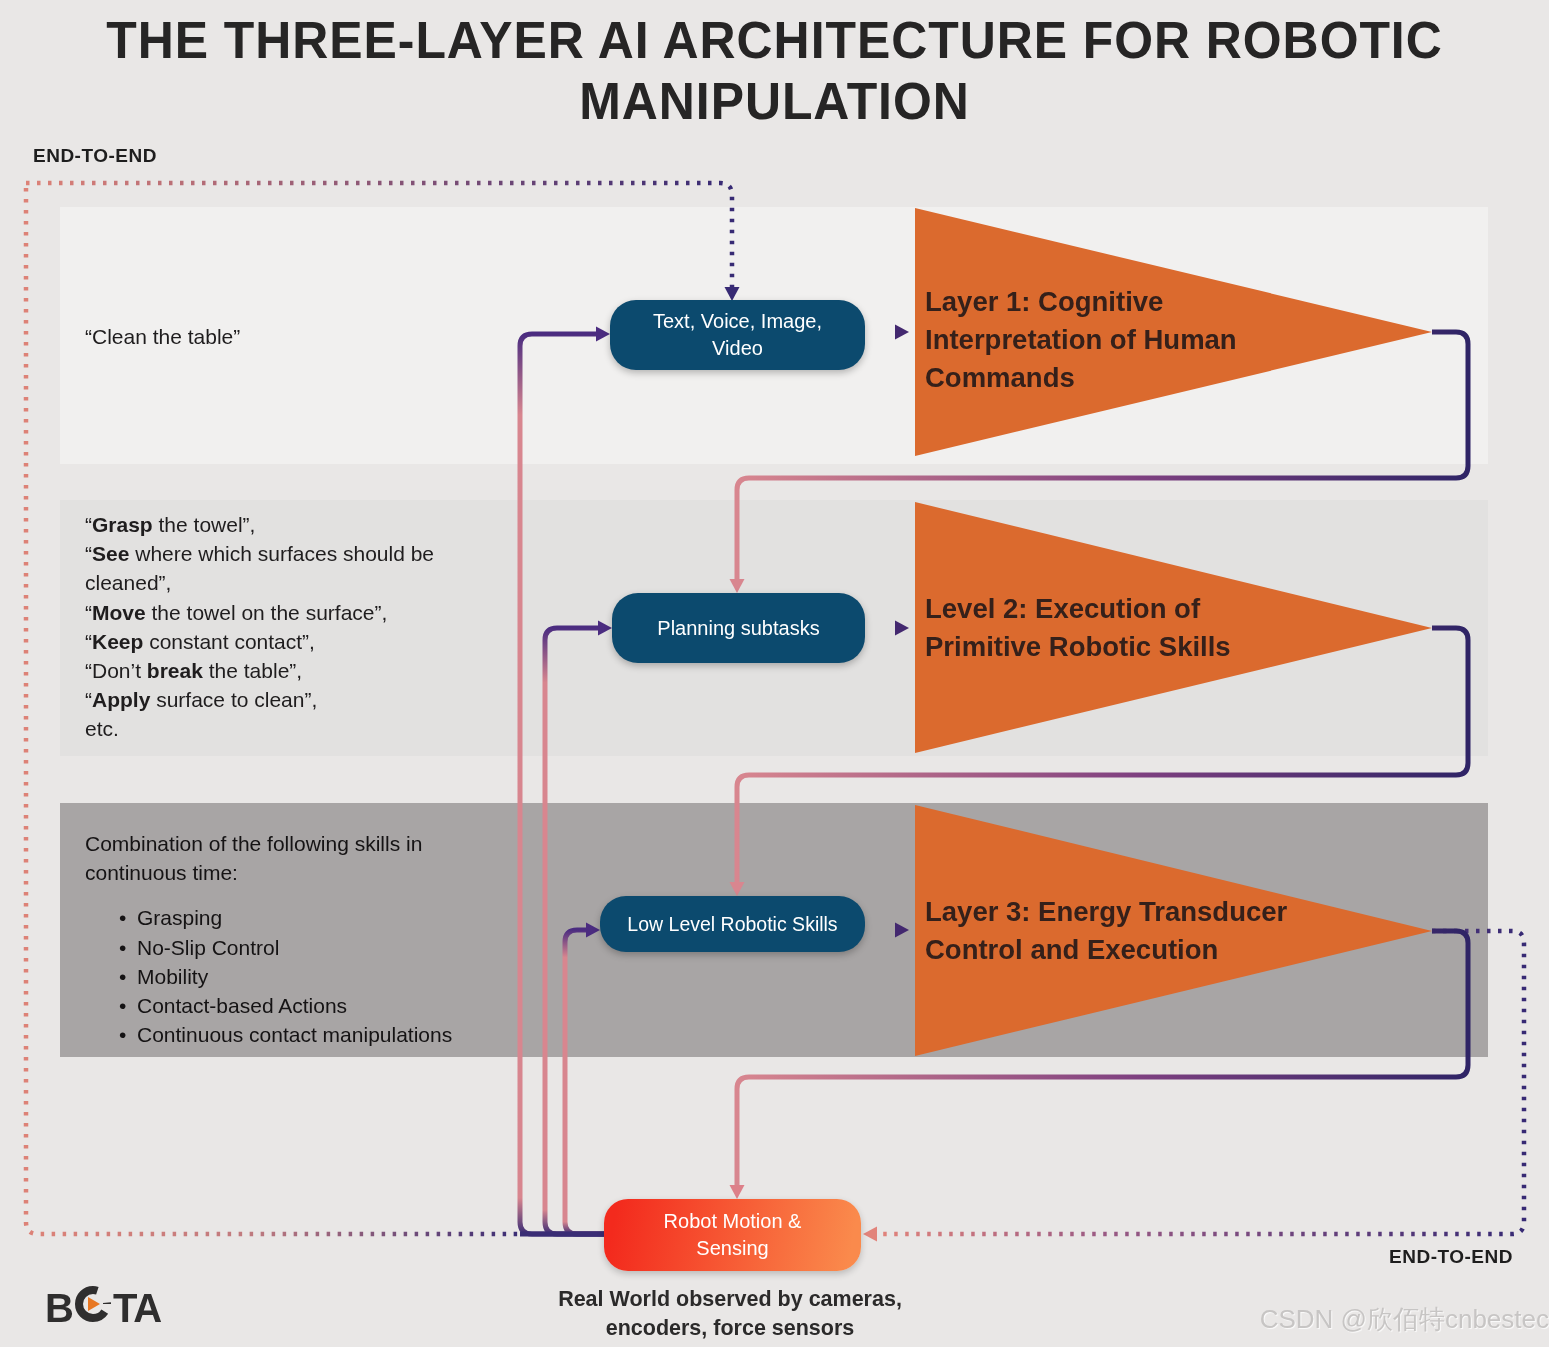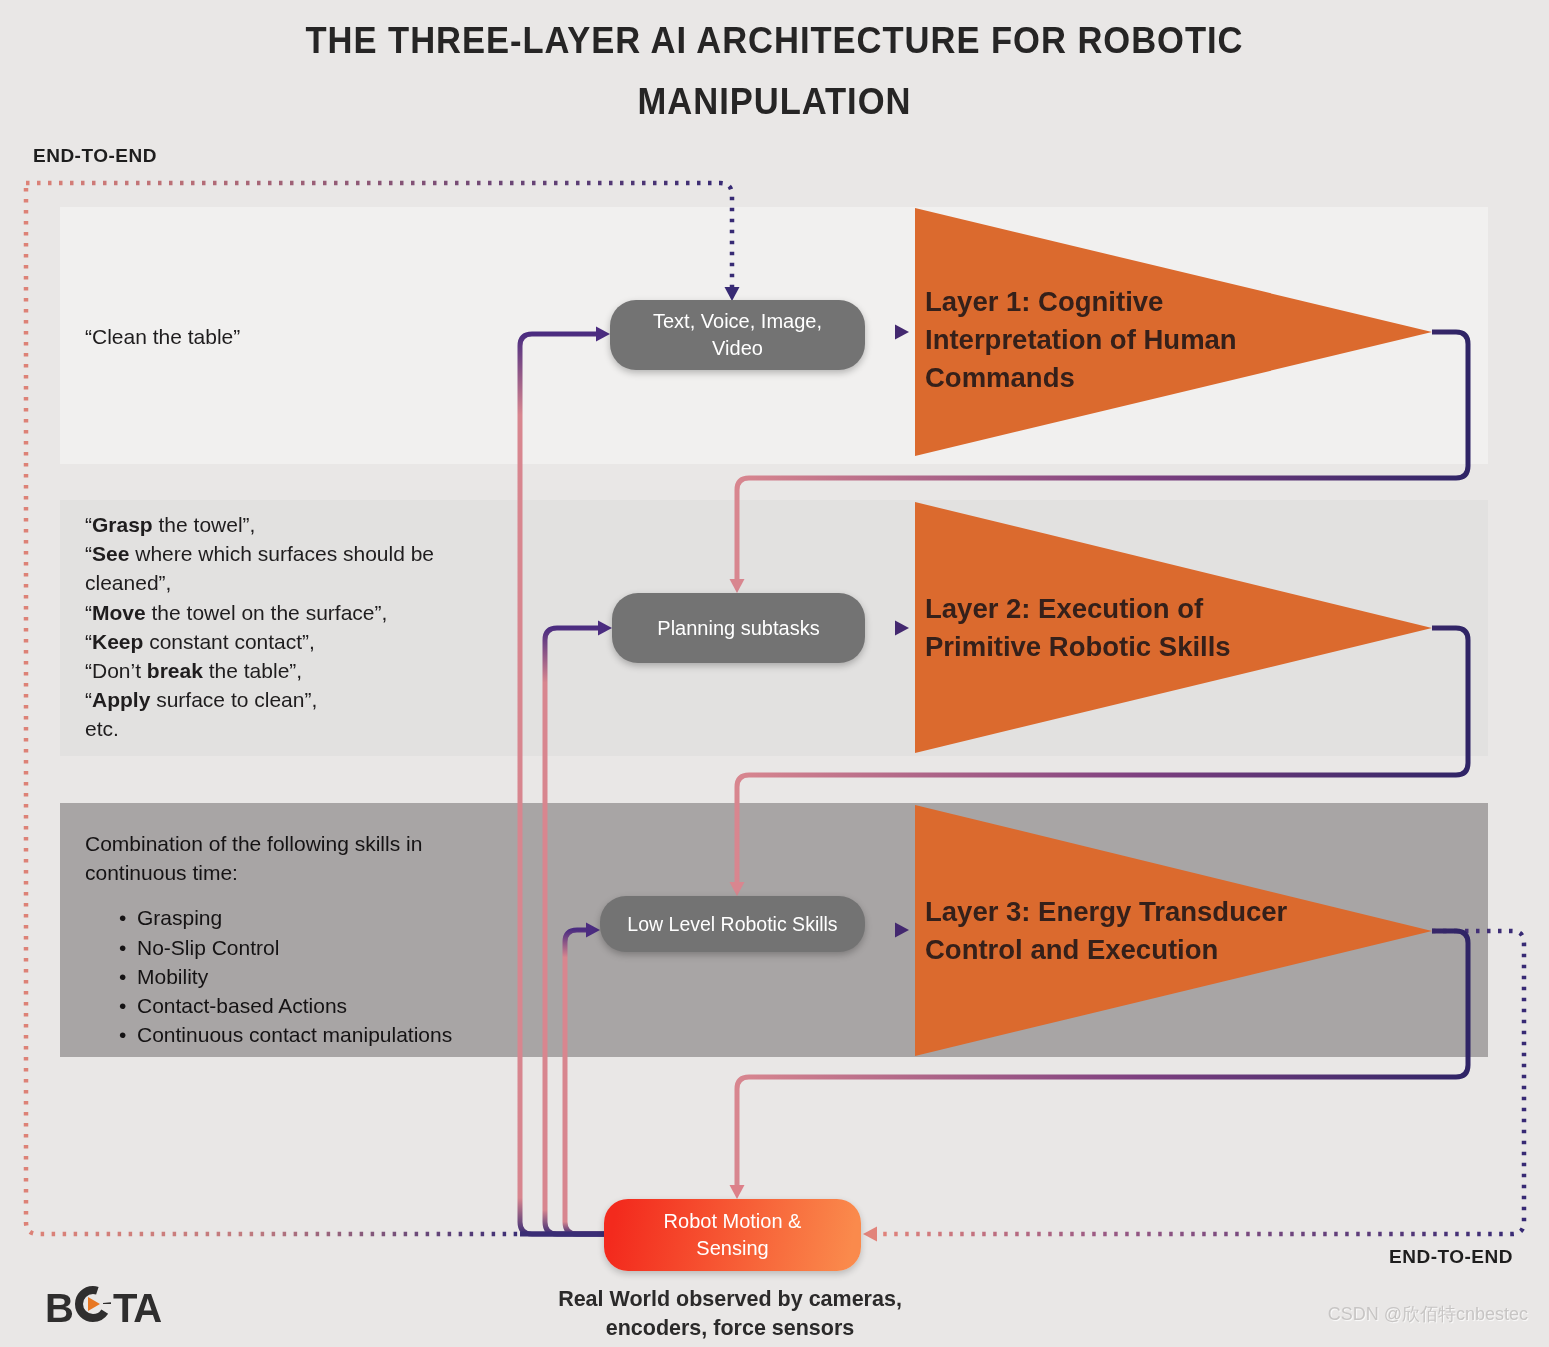--- a/index.html
+++ b/index.html
@@ -4,26 +4,26 @@
 <style>
   html,body{margin:0;padding:0;}
   body{font-family:"Liberation Sans","DejaVu Sans",sans-serif;background:#e9e7e6;}
   .stage{position:relative;width:1549px;height:1347px;background:#e9e7e6;overflow:hidden;}
   .band{position:absolute;left:60px;width:1428px;z-index:0;}
   .band1{top:207px;height:257px;background:#f1f0ef;}
   .band2{top:500px;height:256px;background:#e2e1e0;}
   .band3{top:803px;height:254px;background:#a8a5a5;}
   svg.overlay{position:absolute;left:0;top:0;z-index:1;}
   .title{position:absolute;left:0;top:10px;width:100%;text-align:center;z-index:2;
-         font-weight:bold;font-size:36px;line-height:61px;color:#262525;letter-spacing:1px;}
+         font-weight:bold;font-size:52px;line-height:61px;color:#262525;letter-spacing:1px;}
   .title span{display:block;transform:scaleX(0.96);transform-origin:center;}
   .e2e{position:absolute;z-index:2;font-weight:bold;font-size:19px;letter-spacing:0.5px;color:#1e1e1e;}
   .e2e-top{left:33px;top:145px;}
   .e2e-bottom{right:36px;top:1246px;}
-  .darkbox{position:absolute;z-index:2;background:#737373;border-radius:26px;color:#fff;
+  .darkbox{position:absolute;z-index:2;background:#0c4a6e;border-radius:26px;color:#fff;
            display:flex;flex-direction:column;align-items:center;justify-content:center;
            font-size:20px;line-height:27px;text-align:center;box-shadow:0 3px 7px rgba(0,0,0,.25);}
   .box1{left:610px;top:300px;width:255px;height:70px;}
   .box2{left:612px;top:593px;width:253px;height:70px;}
   .box3{left:600px;top:896px;width:265px;height:56px;font-size:19.5px;}
   .robotbox{position:absolute;left:604px;top:1199px;width:257px;height:72px;z-index:2;
             background:linear-gradient(100deg,#f32a1d 5%,#fa8a4c 95%);border-radius:24px;color:#fff;
             display:flex;flex-direction:column;align-items:center;justify-content:center;
             font-size:20px;line-height:27px;text-align:center;box-shadow:0 3px 7px rgba(0,0,0,.2);}
   .leftText{position:absolute;z-index:2;color:#1f1d1e;font-size:21px;line-height:29.2px;}
@@ -36,21 +36,21 @@
   .b{font-weight:bold;}
   .tlabel{position:absolute;z-index:2;font-size:27.5px;line-height:38px;font-weight:600;color:#35201a;}
   .t1{left:925px;top:283px;width:370px;}
   .t2{left:925px;top:590px;width:345px;}
   .t3{left:925px;top:893px;width:420px;}
   .caption{position:absolute;left:440px;top:1285px;width:580px;z-index:2;text-align:center;
            font-weight:bold;font-size:21.5px;line-height:29px;color:#2b2a2a;}
   .logo{position:absolute;left:45px;top:1285px;z-index:2;display:flex;align-items:center;
         font-weight:800;font-size:40px;color:#2f2e2e;letter-spacing:-1px;}
   .logo .glyph{margin:0 1px;}
-  .watermark{position:absolute;right:21px;top:1302px;z-index:2;font-size:18px;color:#c7c5c4;
+  .watermark{position:absolute;right:0;top:1302px;z-index:2;font-size:26px;color:#c7c5c4;
              text-shadow:1px 1px 1px rgba(255,255,255,.85);}
 </style>
 </head>
 <body>
 
 <div class="stage">
 
   <div class="title">
     <span>THE THREE-LAYER AI ARCHITECTURE FOR ROBOTIC</span>
     <span>MANIPULATION</span>
@@ -182,21 +182,21 @@
     <span>Video</span>
   </div>
   <div class="darkbox box2">
     <span>Planning subtasks</span>
   </div>
   <div class="darkbox box3">
     <span>Low Level Robotic Skills</span>
   </div>
 
   <div class="tlabel t1">Layer 1: Cognitive Interpretation of Human Commands</div>
-  <div class="tlabel t2">Layer 2: Execution of Primitive Robotic Skills</div>
+  <div class="tlabel t2">Level 2: Execution of Primitive Robotic Skills</div>
   <div class="tlabel t3">Layer 3: Energy Transducer Control and Execution</div>
 
   <div class="robotbox">
     <span>Robot Motion &amp;</span>
     <span>Sensing</span>
   </div>
   <div class="caption">
     <span>Real World observed by cameras,</span><br>
     <span>encoders, force sensors</span>
   </div>

